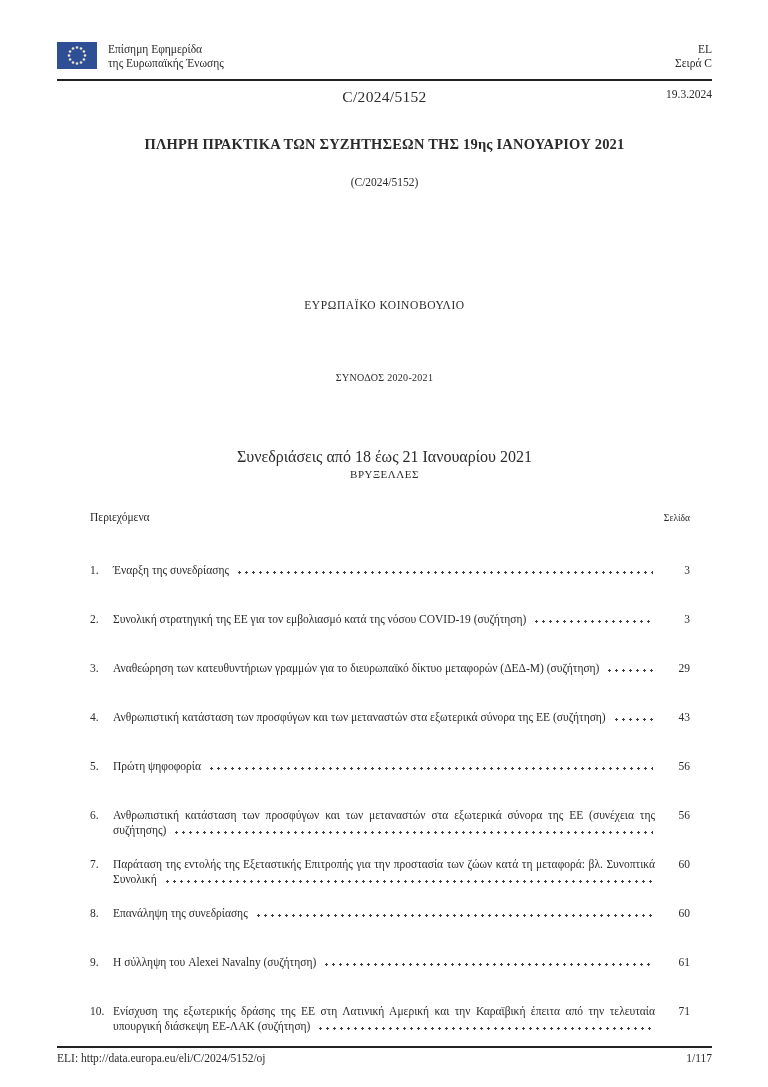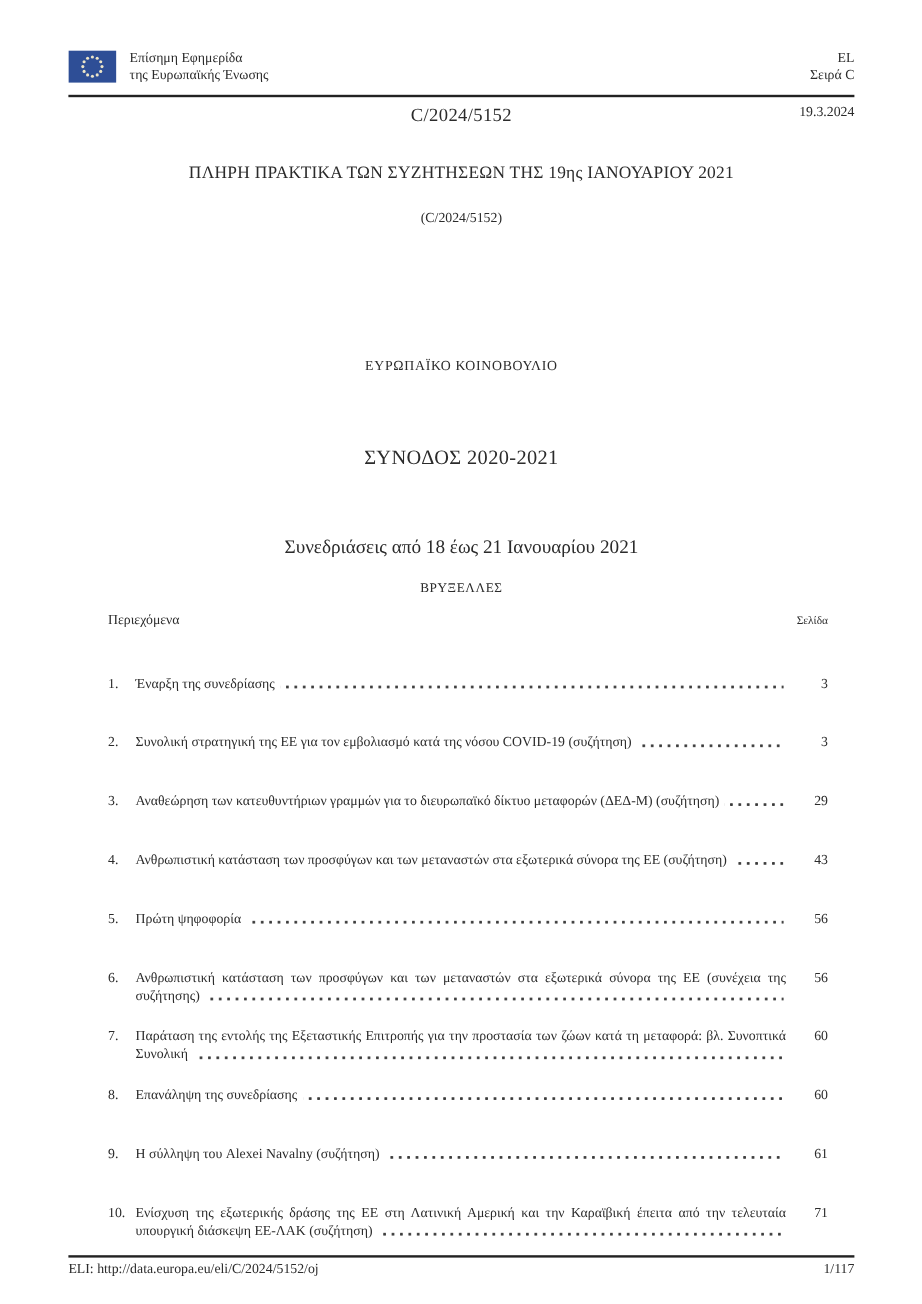--- a/index.html
+++ b/index.html
@@ -25,26 +25,26 @@
 
   .rule { position: absolute; left: 57px; right: 56px; height: 2px; background: #222222; }
   .rule-top { top: 79px; }
 
   .docnum-row { position: absolute; left: 57px; right: 56px; top: 88px; }
   .doc-number { text-align: center; font-size: 15.5px; font-weight: normal; letter-spacing: 0.3px; }
   .issue-date { position: absolute; right: 0; top: 0; font-size: 11.5px; }
 
   
   .centered { position: absolute; left: 57px; right: 56px; text-align: center; }
-  .page-title   { top: 136px; font-size: 14.5px; font-weight: normal; letter-spacing: 0.2px; }
+  .page-title   { top: 136px; font-size: 14.5px; font-weight: bold; letter-spacing: 0.2px; }
   .doc-ref      { top: 176px; font-size: 11.5px; }
   .institution  { top: 299px; font-size: 11.5px; letter-spacing: 0.6px; }
-  .session      { top: 372px; font-size: 17px; letter-spacing: 0.3px; }
+  .session      { top: 372px; font-size: 10px; letter-spacing: 0.3px; }
   .sittings     { top: 448px; font-size: 16px; }
-  .location     { top: 484px; font-size: 11px; letter-spacing: 0.5px; }
+  .location     { top: 468px; font-size: 11px; letter-spacing: 0.5px; }
 
   
   .toc-head {
     position: absolute; left: 90px; right: 78px; top: 511px;
     display: flex; justify-content: space-between; align-items: baseline;
   }
   .toc-heading { font-size: 11.5px; }
   .toc-page-col { font-size: 9.5px; }
 
   .toc-list { position: absolute; left: 90px; top: 563px; width: 600px; }

